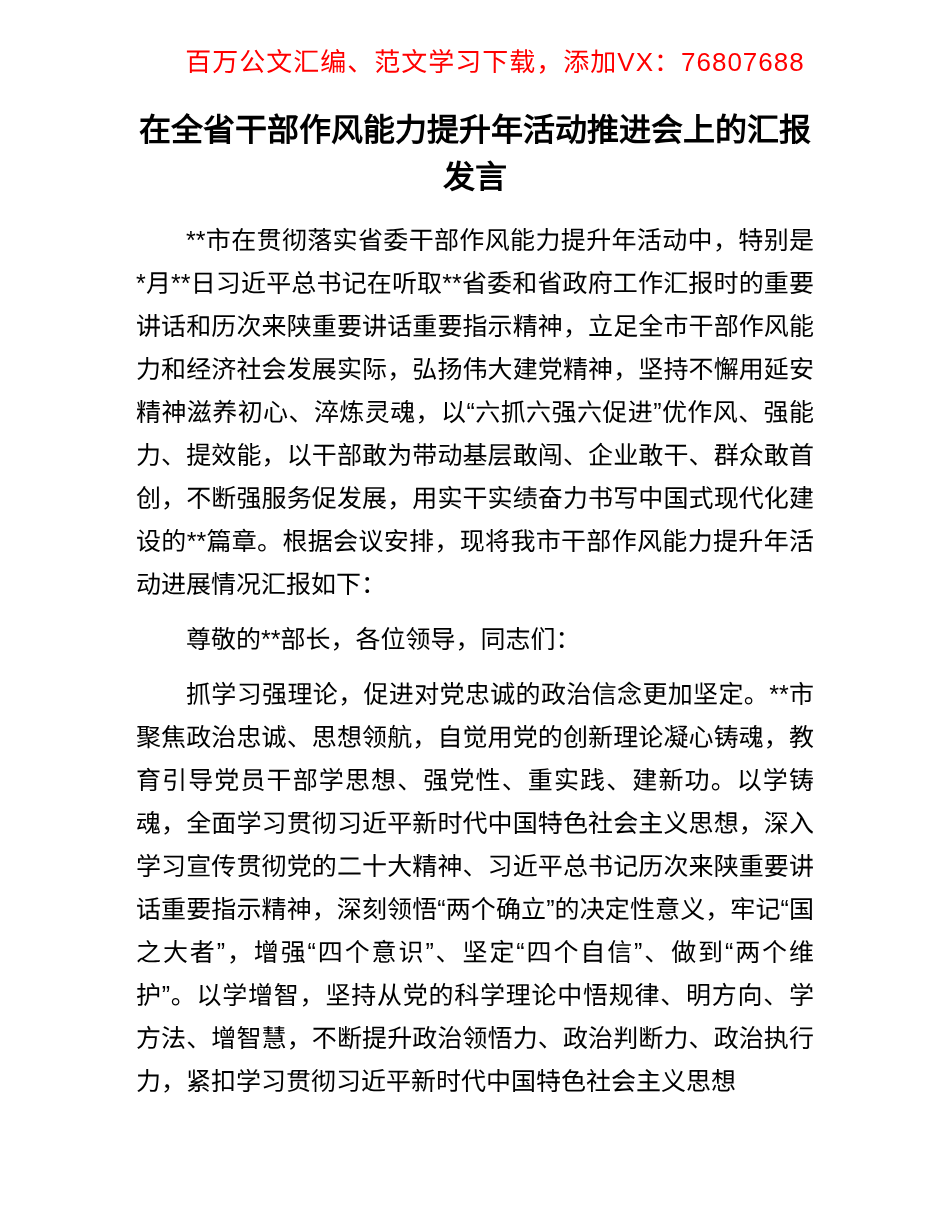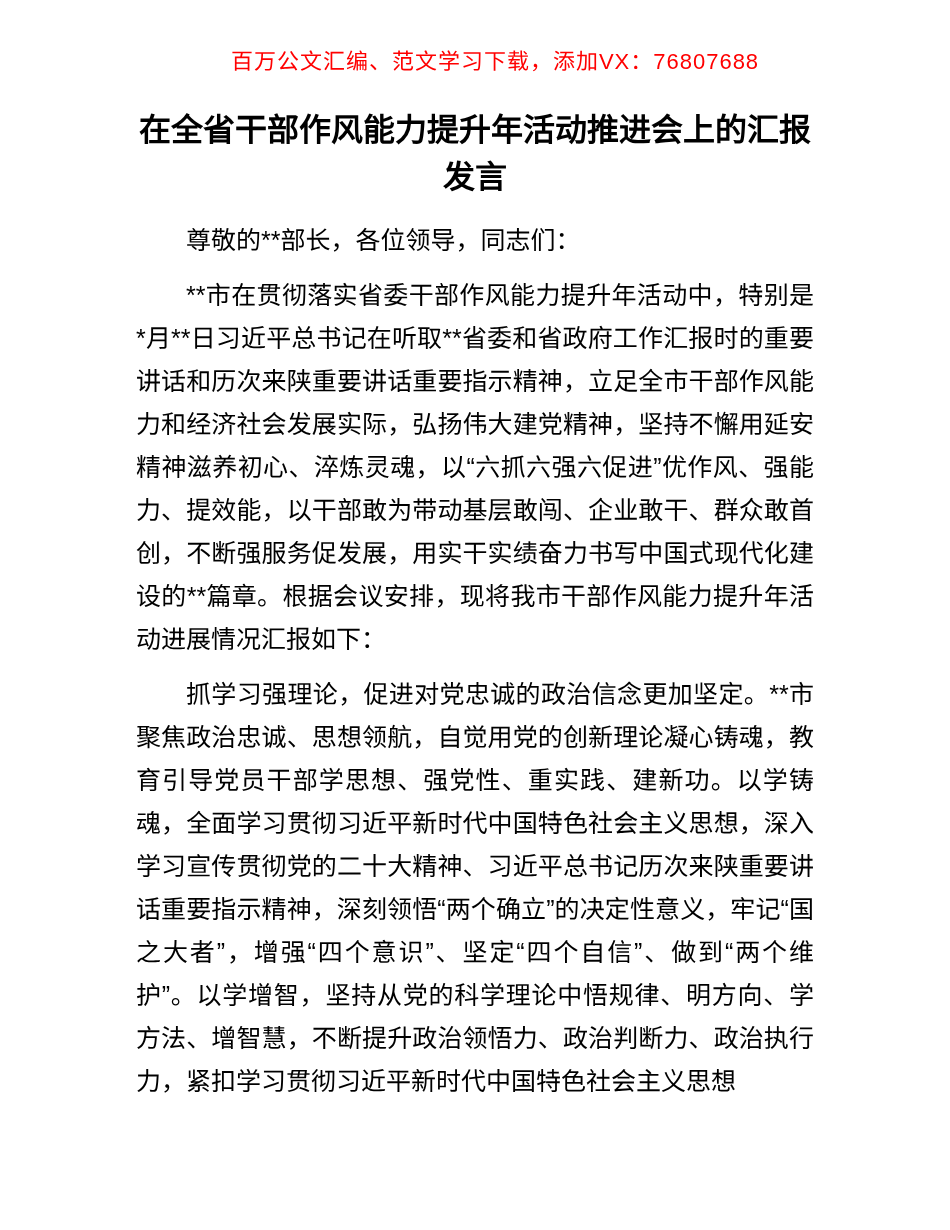--- a/index.html
+++ b/index.html
@@ -13,21 +13,21 @@
     height: 1230px;
     margin: 0 auto;
     background: #ffffff;
     overflow: hidden;
     font-family: "Liberation Sans", sans-serif;
     box-sizing: border-box;
     padding-top: 47px;
   }
   .header-note {
     text-align: center;
-    font-size: 22px;
+    font-size: 26px;
     line-height: 30px;
     letter-spacing: 1px;
     font-weight: 400;
     padding-left: 40px;
   }
   .doc-title {
     width: 700px;
     margin: 30px auto 18px auto;
     text-align: center;
     font-size: 32px;
@@ -52,18 +52,18 @@
 </head>
 <body>
 
 <div class="page">
 
   <div class="header-note" style="color: rgb(255, 0, 0);">百万公文汇编、范文学习下载，添加VX：76807688</div>
 
   <h1 class="doc-title">在全省干部作风能力提升年活动推进会上的汇报发言</h1>
 
   <div class="doc-body">
+    <p>**市在贯彻落实省委干部作风能力提升年活动中，特别是*月**日习近平总书记在听取**省委和省政府工作汇报时的重要讲话和历次来陕重要讲话重要指示精神，立足全市干部作风能力和经济社会发展实际，弘扬伟大建党精神，坚持不懈用延安精神滋养初心、淬炼灵魂，以“六抓六强六促进”优作风、强能力、提效能，以干部敢为带动基层敢闯、企业敢干、群众敢首创，不断强服务促发展，用实干实绩奋力书写中国式现代化建设的**篇章。根据会议安排，现将我市干部作风能力提升年活动进展情况汇报如下：</p>
     <p>尊敬的**部长，各位领导，同志们：</p>
-    <p>**市在贯彻落实省委干部作风能力提升年活动中，特别是*月**日习近平总书记在听取**省委和省政府工作汇报时的重要讲话和历次来陕重要讲话重要指示精神，立足全市干部作风能力和经济社会发展实际，弘扬伟大建党精神，坚持不懈用延安精神滋养初心、淬炼灵魂，以“六抓六强六促进”优作风、强能力、提效能，以干部敢为带动基层敢闯、企业敢干、群众敢首创，不断强服务促发展，用实干实绩奋力书写中国式现代化建设的**篇章。根据会议安排，现将我市干部作风能力提升年活动进展情况汇报如下：</p>
     <p>抓学习强理论，促进对党忠诚的政治信念更加坚定。**市聚焦政治忠诚、思想领航，自觉用党的创新理论凝心铸魂，教育引导党员干部学思想、强党性、重实践、建新功。以学铸魂，全面学习贯彻习近平新时代中国特色社会主义思想，深入学习宣传贯彻党的二十大精神、习近平总书记历次来陕重要讲话重要指示精神，深刻领悟“两个确立”的决定性意义，牢记“国之大者”，增强“四个意识”、坚定“四个自信”、做到“两个维护”。以学增智，坚持从党的科学理论中悟规律、明方向、学方法、增智慧，不断提升政治领悟力、政治判断力、政治执行力，紧扣学习贯彻习近平新时代中国特色社会主义思想</p>
   </div>
 
 </div>
 
 </body></html>

